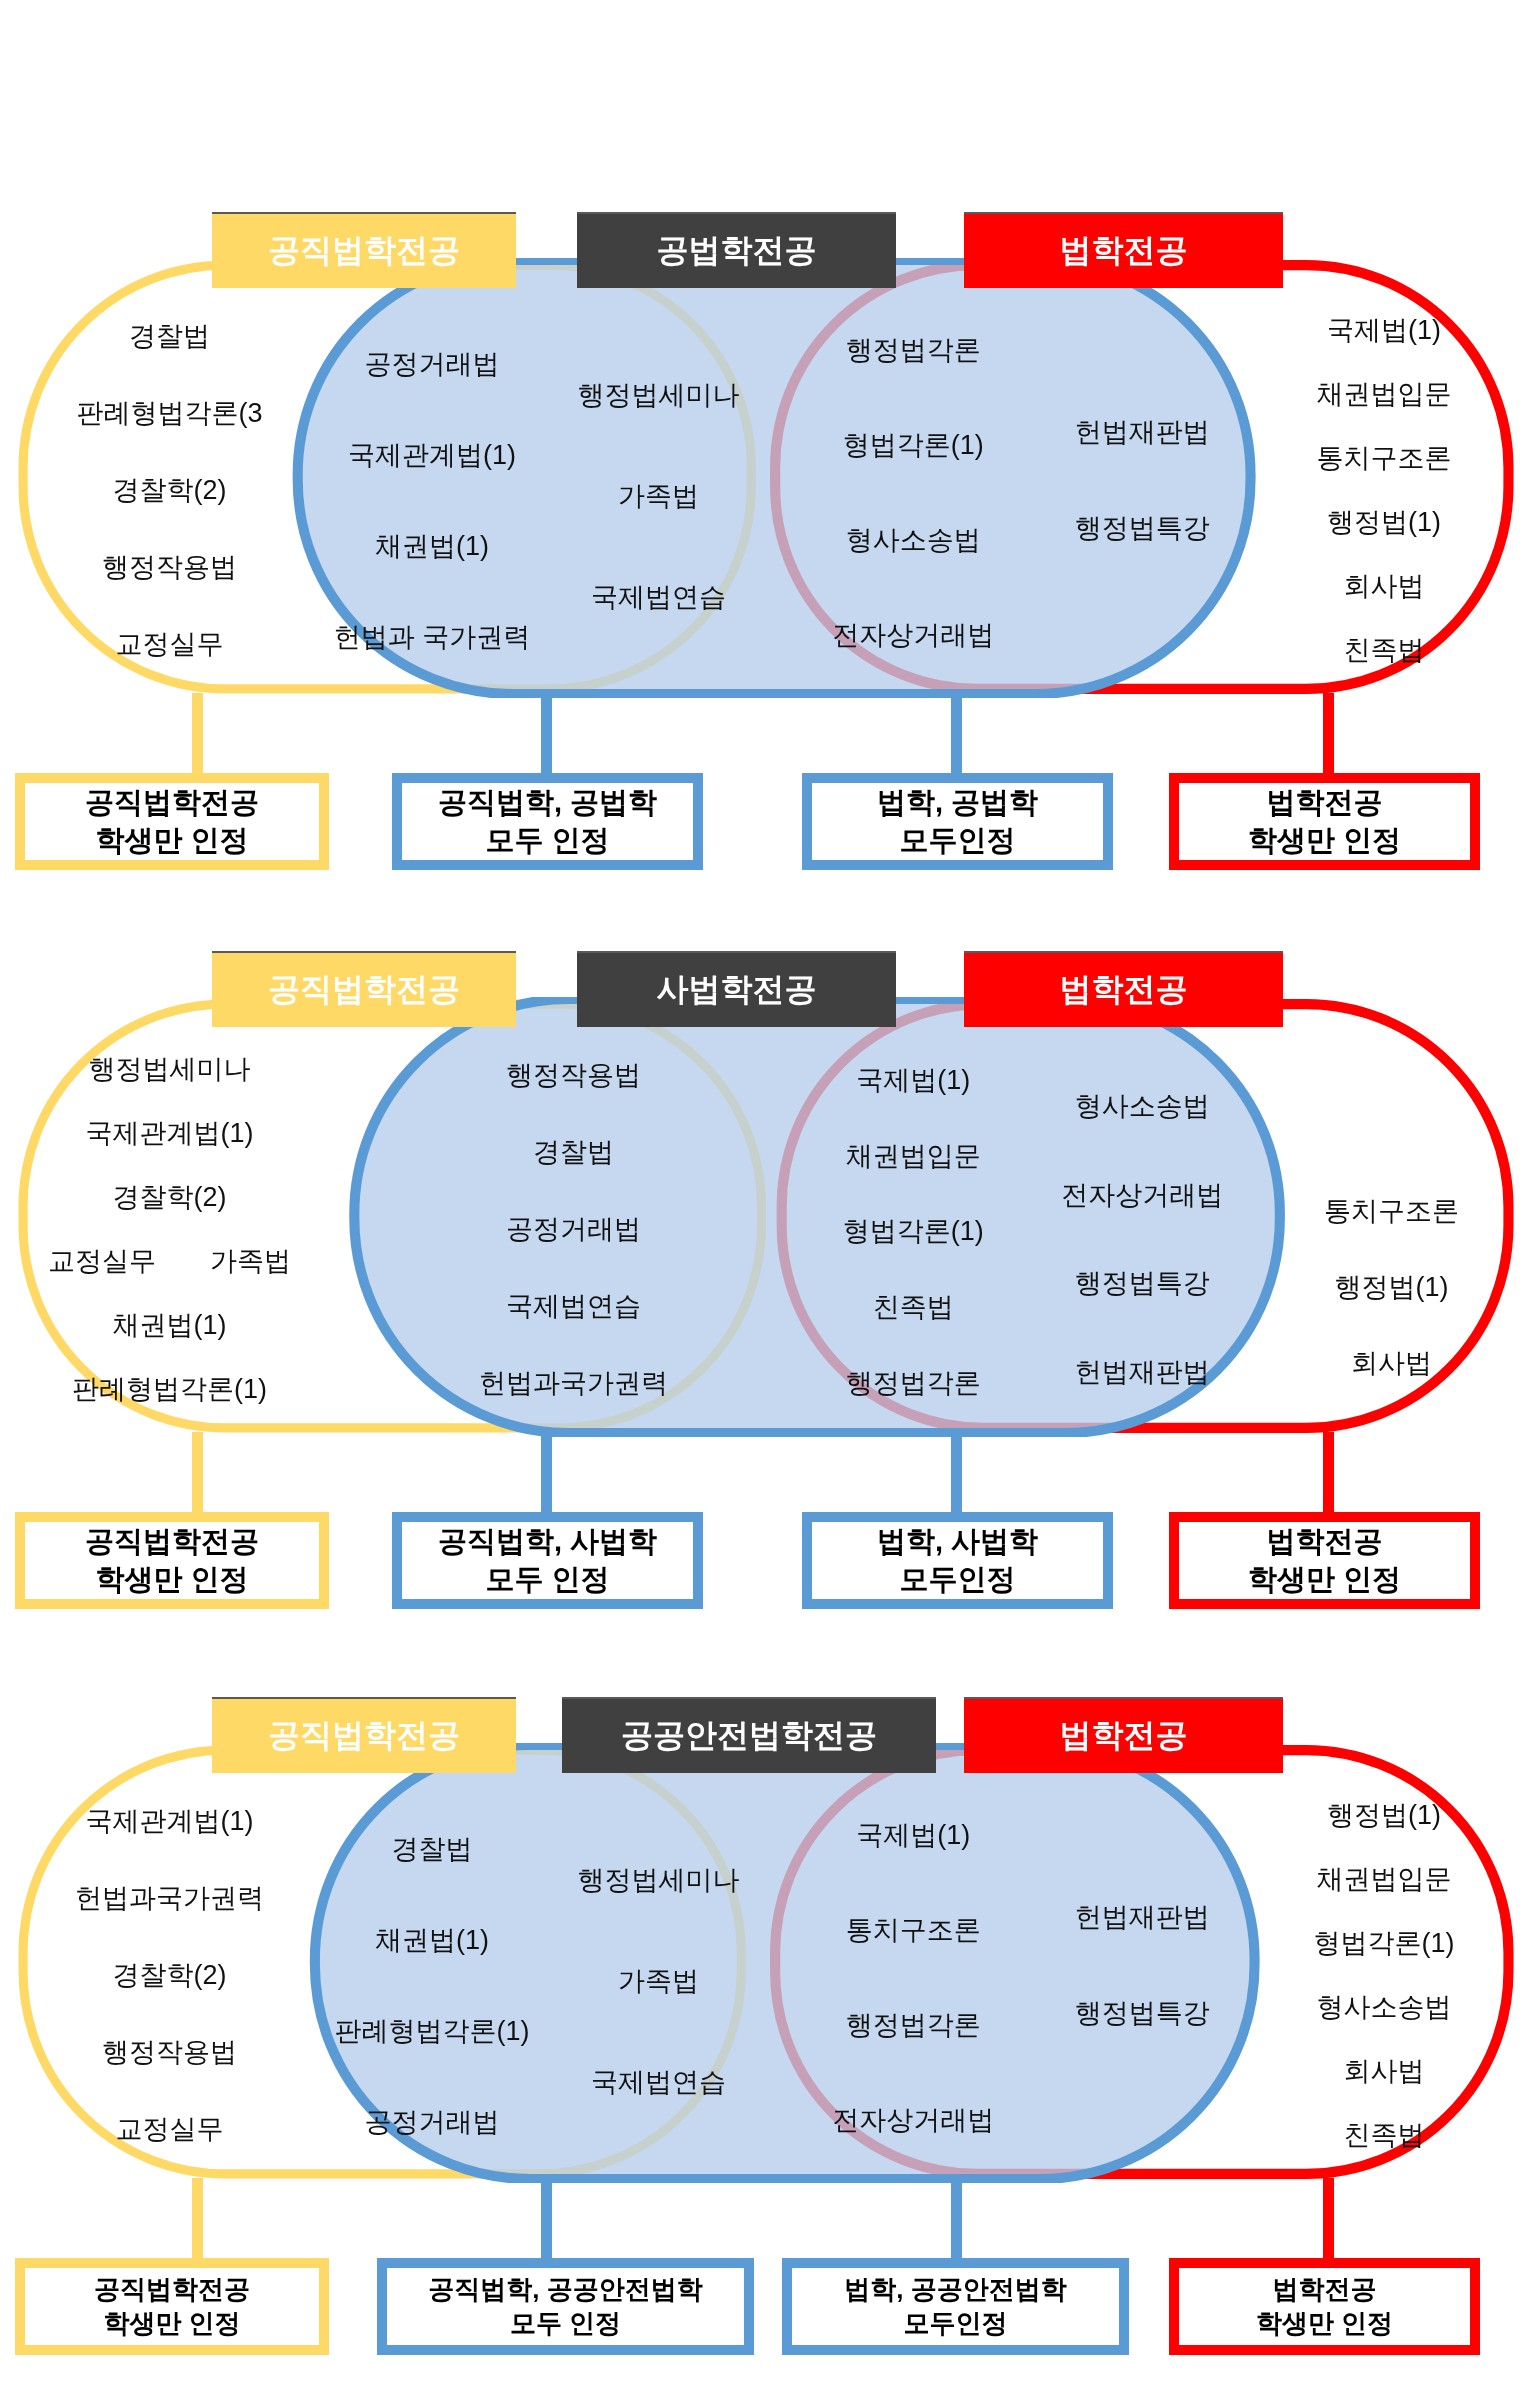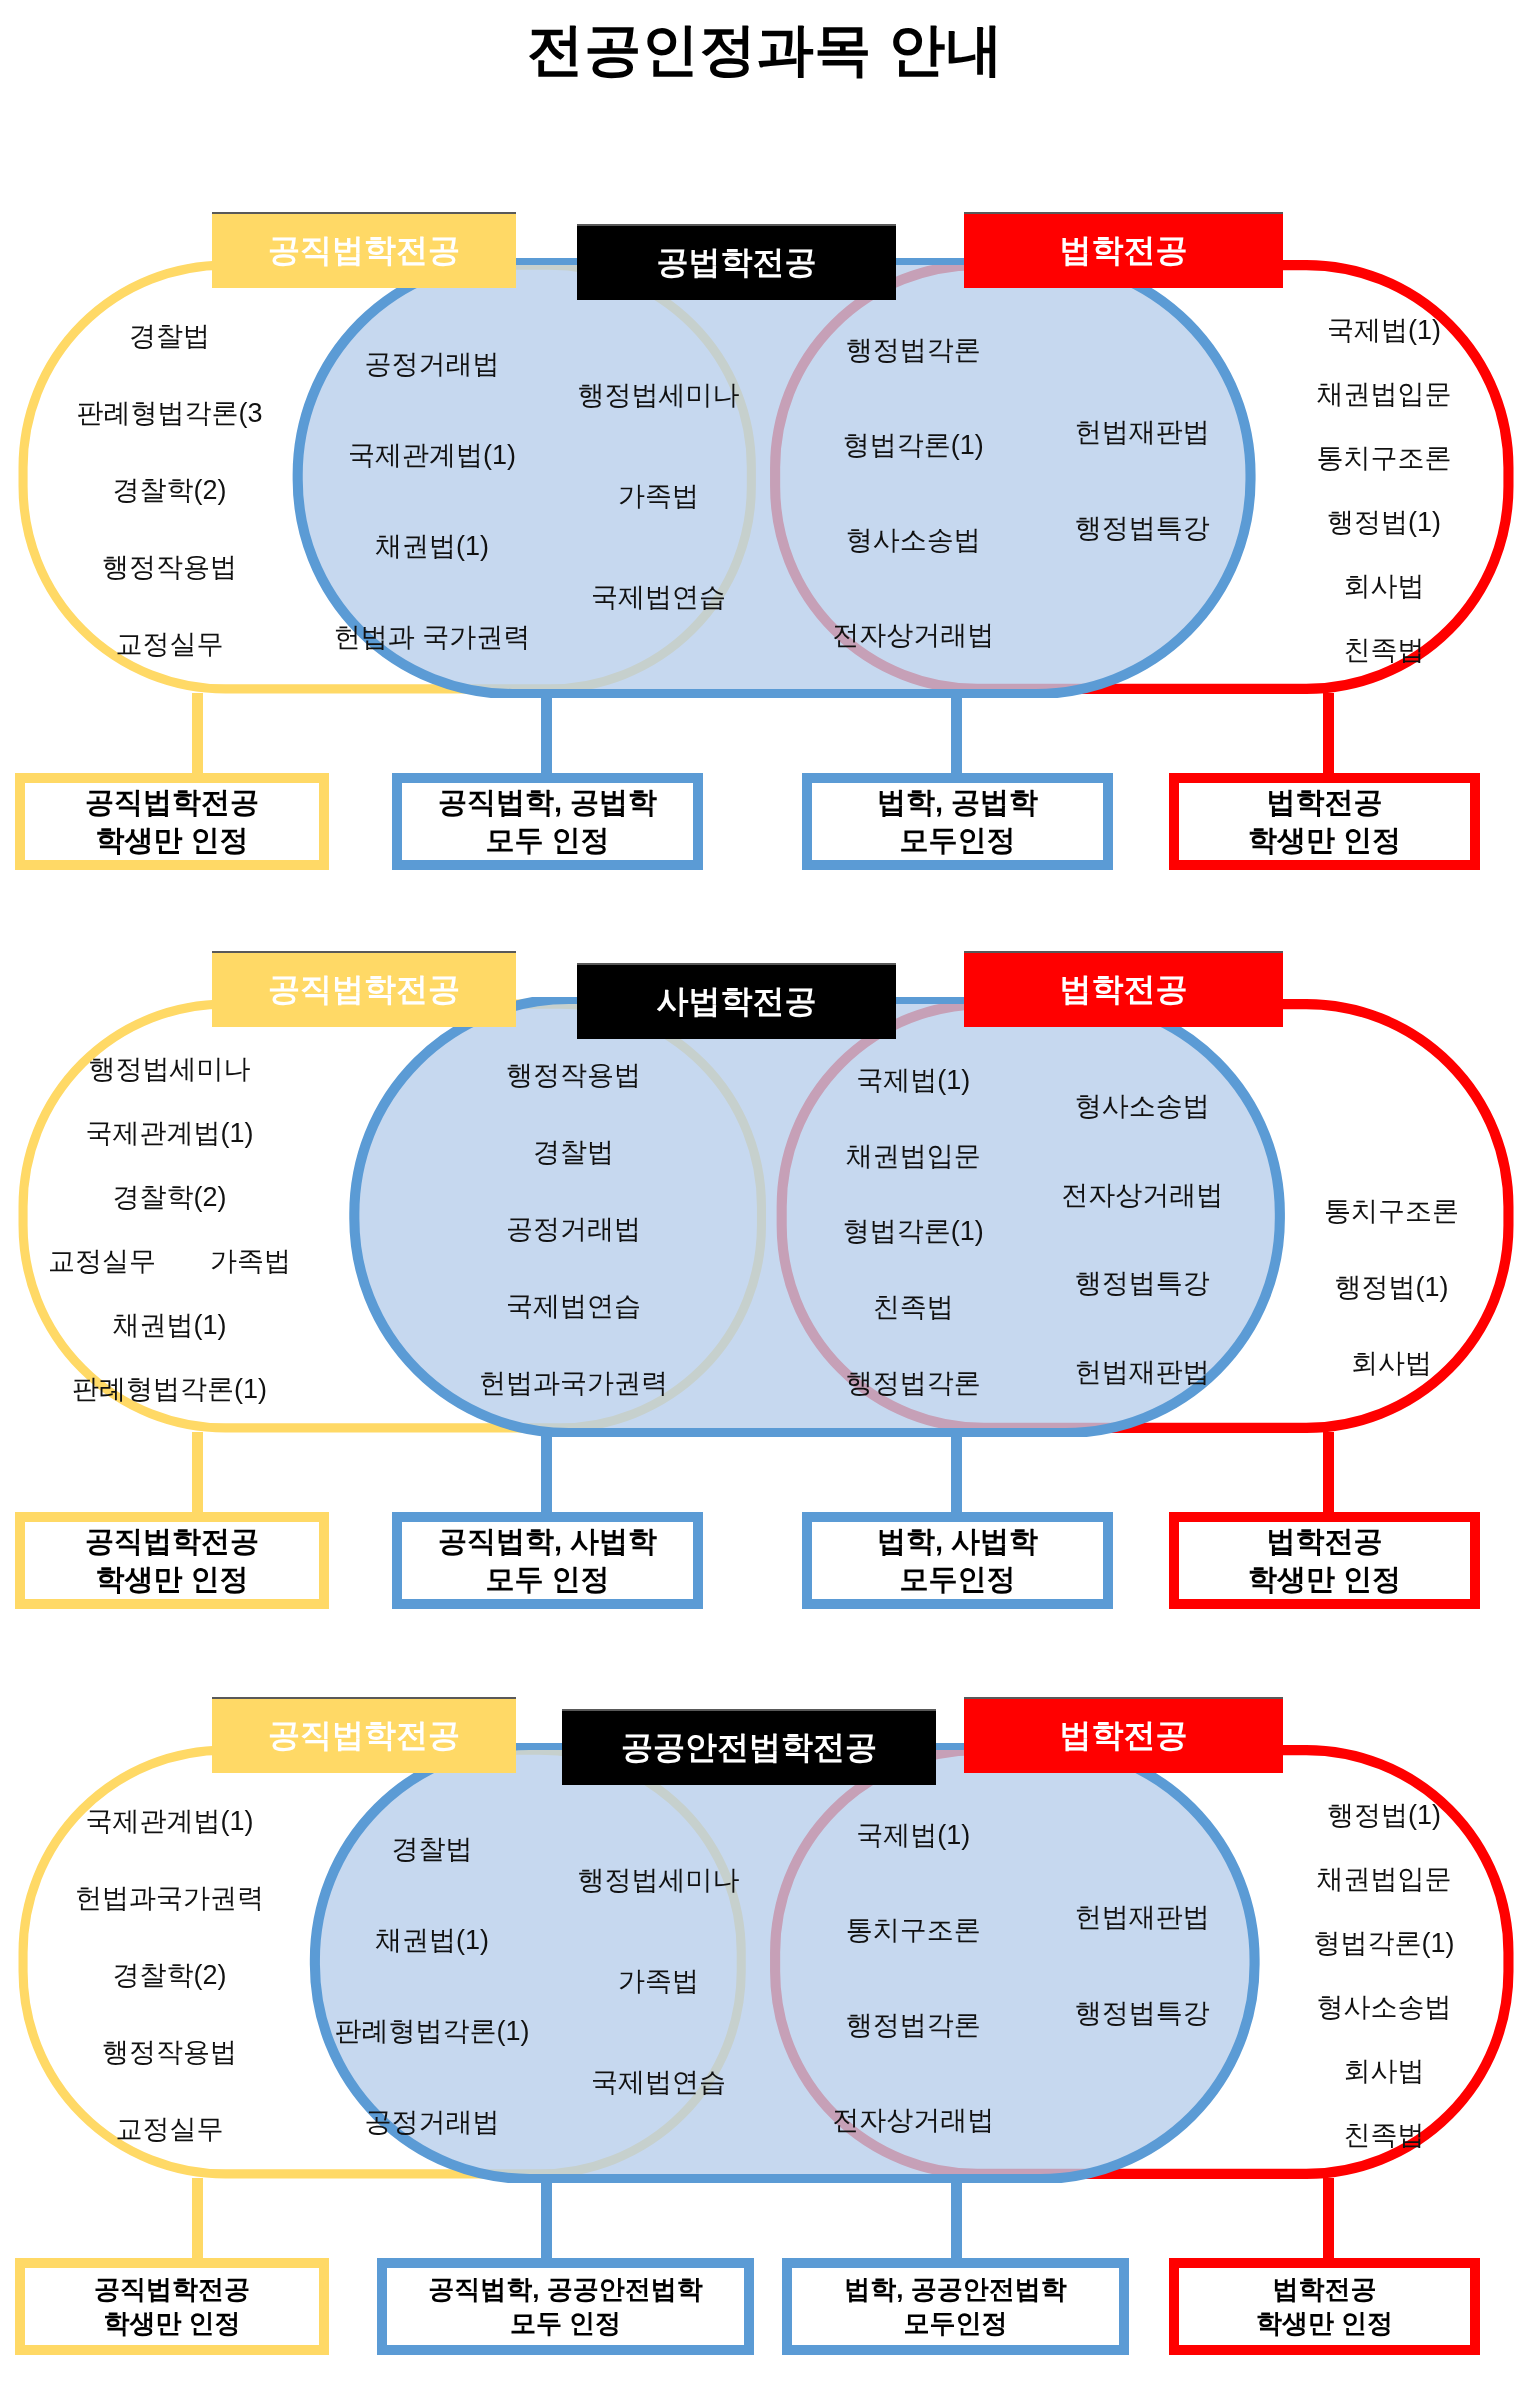--- a/index.html
+++ b/index.html
@@ -13,21 +13,21 @@
 
   svg.venn{position:absolute;left:0;top:46px;width:1530px;height:440px;z-index:0;}
   .vy{fill:none;stroke:#FFD966;stroke-width:18;}
   .vr{fill:none;stroke:#FF0000;stroke-width:20;}
   .vb{fill:rgb(182,205,235);fill-opacity:0.78;stroke:#5B9BD5;stroke-width:20;}
 
   .hdr{position:absolute;top:0;height:76px;display:flex;align-items:center;justify-content:center;
        color:#fff;font-weight:bold;font-size:32px;z-index:3;box-sizing:border-box;
        border-top:2px solid #595959;white-space:nowrap;}
   .hdr-yellow{left:212px;width:304px;background:#FFD966;}
-  .hdr-blue{left:577px;width:319px;background:#000000;margin-top:12px;}
+  .hdr-blue{left:577px;width:319px;background:#404040;}
   .hdr-red{left:964px;width:319px;background:#FF0000;}
   .s3 .hdr-blue{left:562px;width:374px;}
 
   .region{position:absolute;top:86px;height:384px;z-index:2;display:flex;flex-direction:column;
           justify-content:space-around;align-items:center;font-size:27px;color:#111;box-sizing:border-box;}
   .course{white-space:nowrap;}
   .left-list{left:23px;width:293px;}
   .right-list{left:1260px;width:248px;}
   .mid{flex-direction:row;justify-content:space-between;align-items:stretch;gap:8px;}
   .mid-left{left:314px;width:445px;}
@@ -58,21 +58,20 @@
   .bb3{left:802px;width:311px;border:10px solid #5B9BD5;}
   .bb4{left:1169px;width:311px;border:10px solid #FF0000;}
   .s3 .bbox{font-size:26px;}
   .s3 .bb2{left:377px;width:377px;}
   .s3 .bb3{left:782px;width:347px;align-items:center;}
 </style>
 </head>
 <body>
 
 <div class="title">
-  <div>전공인정과목 안내</div>
 </div>
 
 <section class="venn-section s1">
   <svg class="venn" viewBox="0 0 3024 870">
     <rect class="vy" x="45" y="14" width="1440" height="838" rx="400"></rect>
     <rect class="vr" x="1532" y="14" width="1450" height="838" rx="400"></rect>
     <rect class="vb" x="588" y="4" width="1884" height="858" rx="424"></rect>
   </svg>
   <div class="hdr hdr-yellow">공직법학전공</div>
   <div class="hdr hdr-blue">공법학전공</div>

